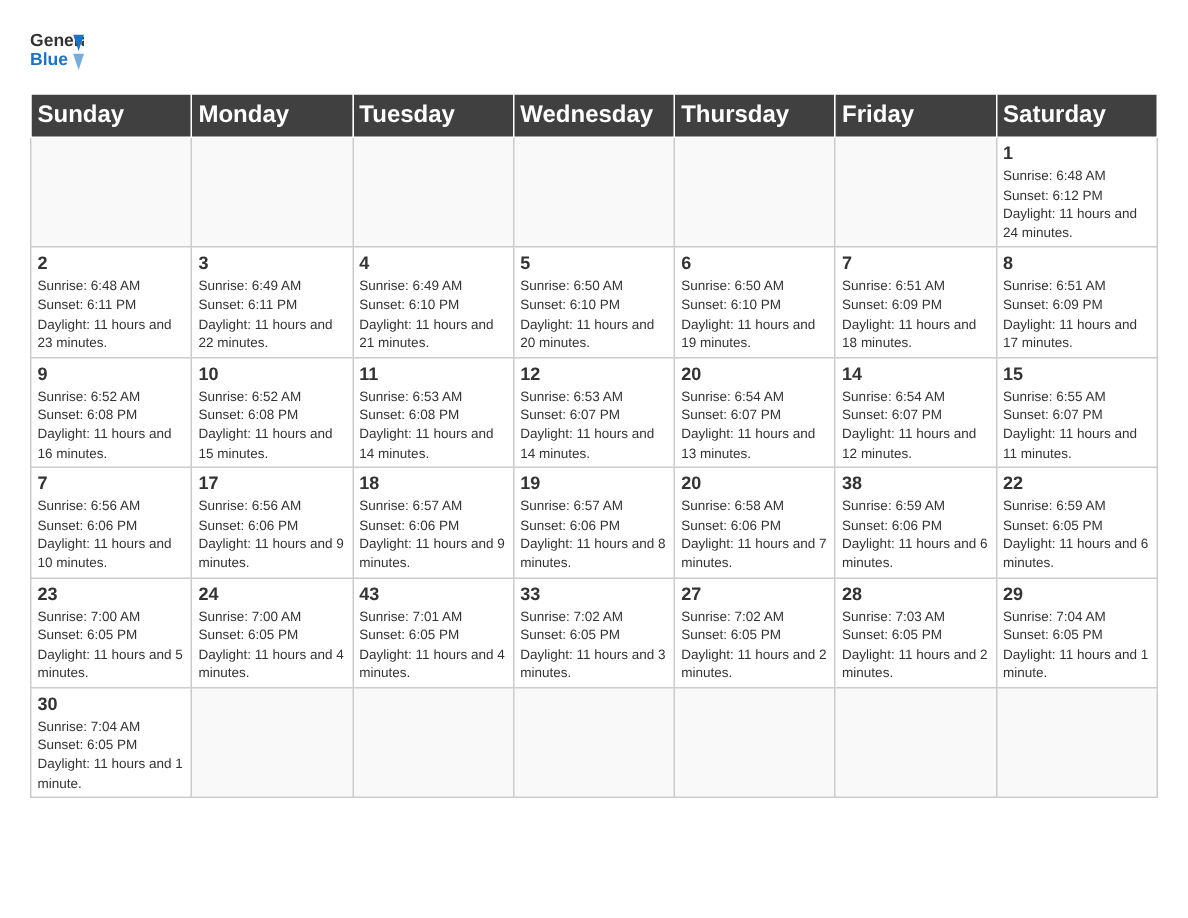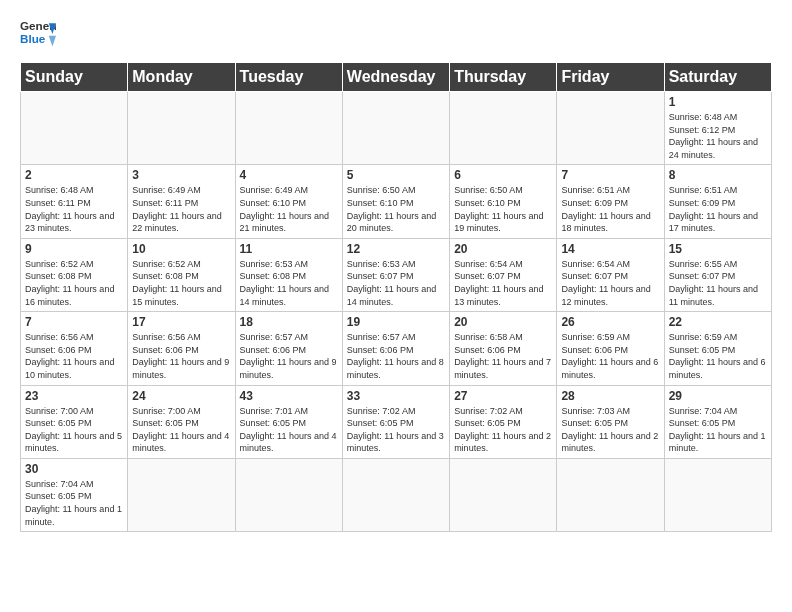--- a/index.html
+++ b/index.html
@@ -244,21 +244,21 @@
 Sunset: 6:06 PM
 Daylight: 11 hours and 8 minutes.</div>
           </td>
           <td>
             <span class="day-number">20</span>
             <div class="cell-info">Sunrise: 6:58 AM
 Sunset: 6:06 PM
 Daylight: 11 hours and 7 minutes.</div>
           </td>
           <td>
-            <span class="day-number">26</span>
+            <span class="day-number">38</span>
             <div class="cell-info">Sunrise: 6:59 AM
 Sunset: 6:06 PM
 Daylight: 11 hours and 6 minutes.</div>
           </td>
           <td>
             <span class="day-number">22</span>
             <div class="cell-info">Sunrise: 6:59 AM
 Sunset: 6:05 PM
 Daylight: 11 hours and 6 minutes.</div>
           </td>

